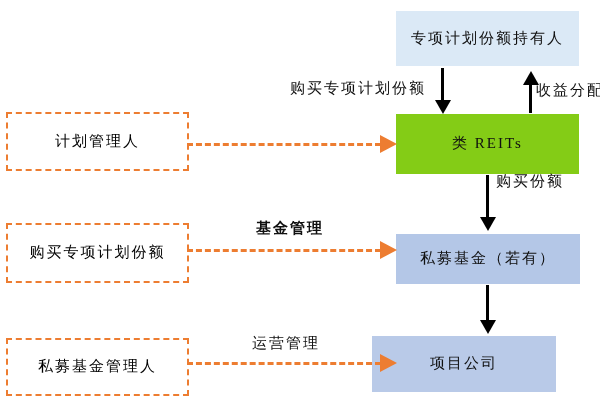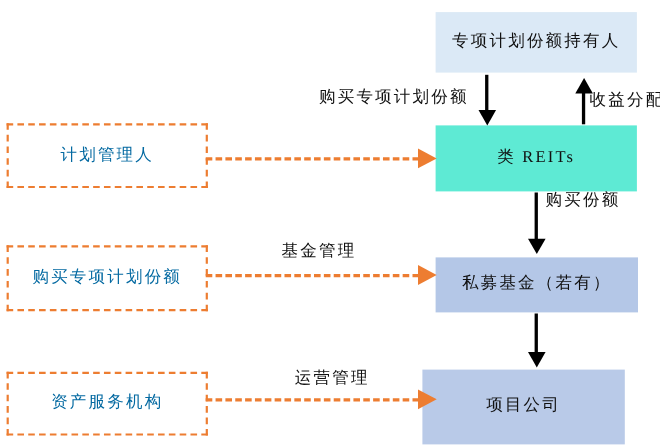--- a/index.html
+++ b/index.html
@@ -8,27 +8,27 @@
     font-family:"Liberation Serif","DejaVu Serif",serif;color:#111;
     overflow:hidden;
   }
   .box{
     position:absolute;display:flex;flex-direction:column;
     align-items:center;justify-content:center;text-align:center;
     font-size:15px;letter-spacing:2px;line-height:1.55;
   }
   .solid-box{color:#101010;}
   .dashed-box{
-    background:#ffffff;border:2px dashed #ed7d31;color:#0369a1;
+    background:#ffffff;border:2px dashed #ed7d31;color:#000000;
   }
   
   #holder-box{left:396px;top:11px;width:183px;height:55px;background:#dbe9f6;}
-  #reits-box{left:396px;top:114px;width:183px;height:60px;background:#5eead4;}
+  #reits-box{left:396px;top:114px;width:183px;height:60px;background:#84cc16;}
   #fund-box{left:396px;top:234px;width:184px;height:50px;background:#b4c7e7;}
-  #company-box{left:384px;top:336px;width:184px;height:68px;background:#b9cae8;}
+  #company-box{left:372px;top:336px;width:184px;height:56px;background:#b9cae8;}
   
   #plan-manager-box{left:6px;top:112px;width:179px;height:55px;}
   #fund-manager-box{left:6px;top:223px;width:179px;height:56px;}
   #asset-service-box{left:6px;top:338px;width:179px;height:54px;}
   
   .vshaft{position:absolute;width:3px;background:#000;}
   .head-down{position:absolute;width:0;height:0;
     border-left:8px solid transparent;border-right:8px solid transparent;
     border-top:14px solid #000;}
   .head-up{position:absolute;width:0;height:0;
@@ -65,21 +65,21 @@
 
   <div class="box dashed-box" id="plan-manager-box">
     <span>计划管理人</span>
   </div>
 
   <div class="box dashed-box" id="fund-manager-box">
     <span>购买专项计划份额</span>
   </div>
 
   <div class="box dashed-box" id="asset-service-box">
-    <span>资产服务机构</span>
+    <span>私募基金管理人</span>
   </div>
 
   <div class="vshaft" style="left:441px;top:68px;height:35px;"></div>
   <div class="head-down" style="left:435px;top:100px;"></div>
   <div class="lbl" style="left:290px;top:79px;">购买专项计划份额</div>
 
   <div class="head-up" style="left:523px;top:71px;"></div>
   <div class="vshaft" style="left:529px;top:83px;height:30px;"></div>
   <div class="lbl" style="left:536px;top:81px;">收益分配</div>
 
@@ -88,19 +88,19 @@
   <div class="lbl" style="left:496px;top:172px;">购买份额</div>
 
   <div class="vshaft" style="left:486px;top:285px;height:37px;"></div>
   <div class="head-down" style="left:480px;top:320px;"></div>
 
   <div class="hline" style="left:187px;top:143px;width:194px;"></div>
   <div class="head-right" style="left:380px;top:135px;"></div>
 
   <div class="hline" style="left:187px;top:249px;width:194px;"></div>
   <div class="head-right" style="left:380px;top:241px;"></div>
-  <div class="lbl" style="left:256px;top:219px;">基金管理</div>
+  <div class="lbl" style="left:256px;top:219px;font-weight:bold;">基金管理</div>
 
   <div class="hline" style="left:187px;top:362px;width:194px;"></div>
   <div class="head-right" style="left:380px;top:354px;"></div>
-  <div class="lbl" style="left:268px;top:334px;">运营管理</div>
+  <div class="lbl" style="left:252px;top:334px;">运营管理</div>
 
 </div>
 
 </body></html>

